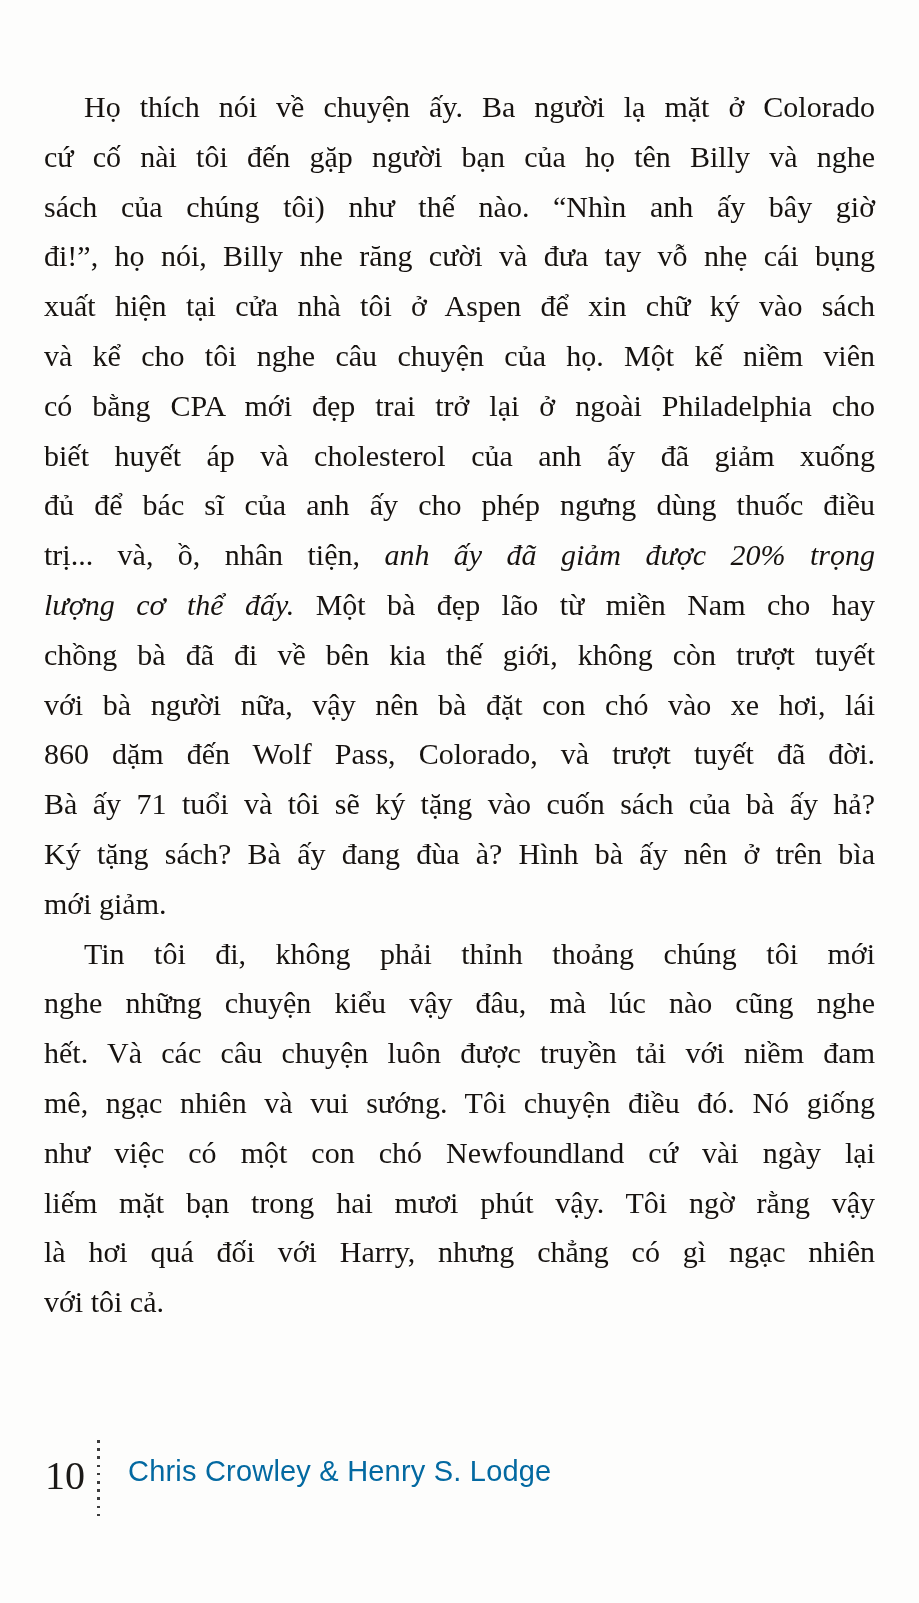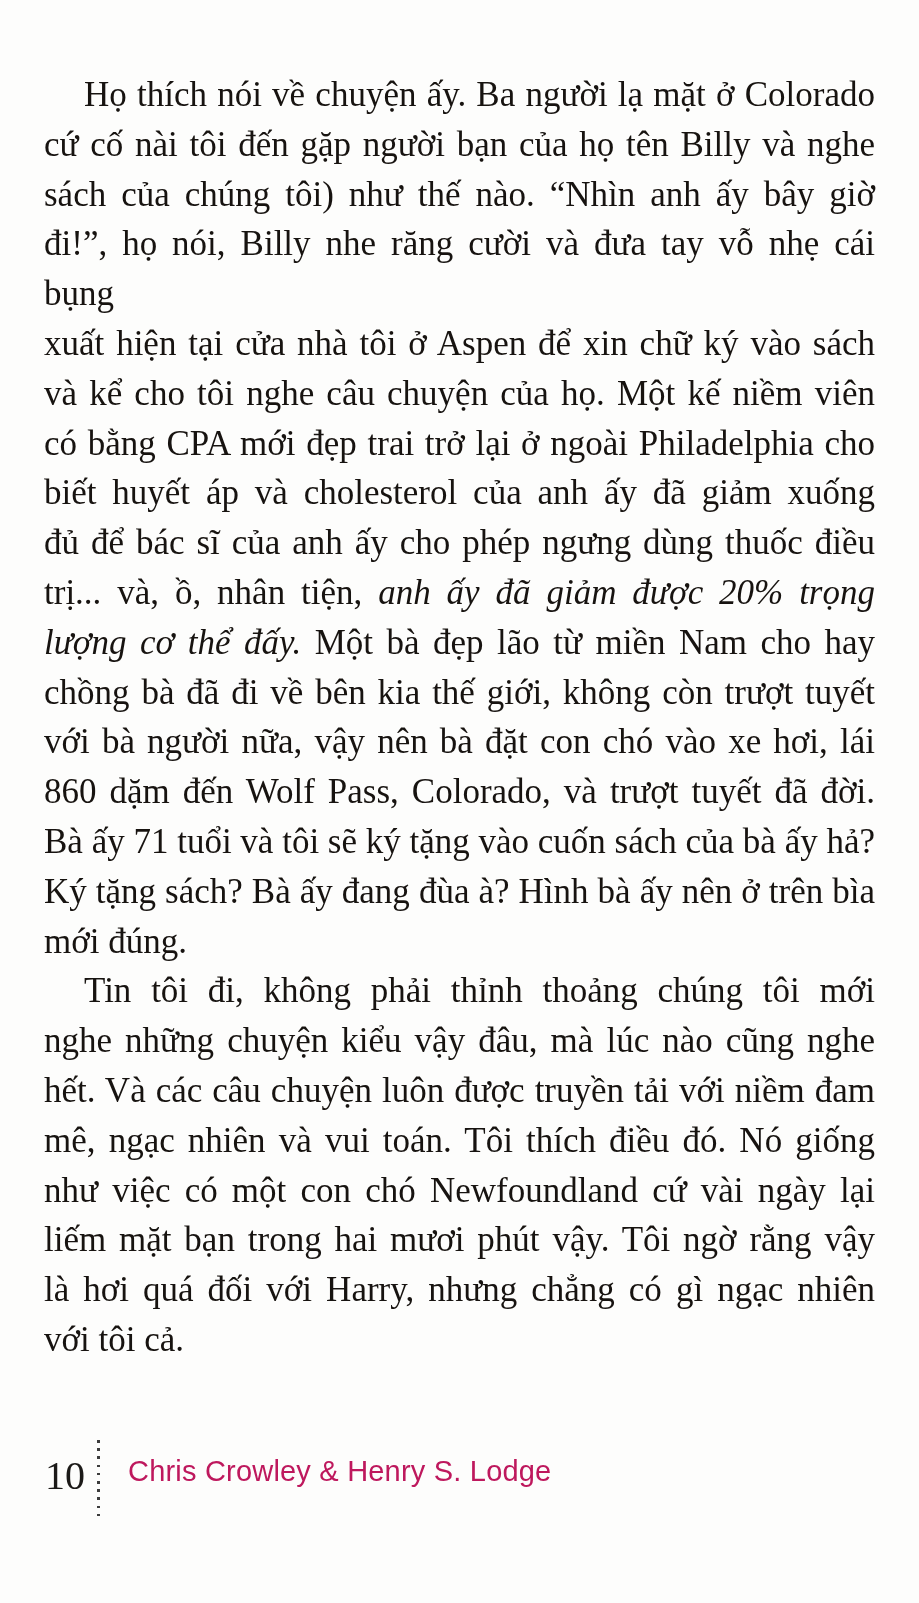--- a/index.html
+++ b/index.html
@@ -6,24 +6,24 @@
   body {
     width: 919px;
     height: 1603px;
     position: relative;
     background: #fdfdfc;
     overflow: hidden;
   }
   #text-block {
     position: absolute;
     left: 44px;
-    top: 70px;
+    top: 82px;
     width: 831px;
     font-family: "Liberation Serif", "DejaVu Serif", serif;
-    font-size: 35px;
+    font-size: 30px;
     line-height: 49.8px;
     color: #171310;
   }
   .line {
     text-align: justify;
     text-align-last: justify;
     white-space: normal;
   }
   .line.last { text-align-last: left; }
   .line.indent { text-indent: 40px; }
@@ -44,21 +44,21 @@
     height: 78px;
     background: repeating-linear-gradient(to bottom, #3c3c3c 0 2.5px, transparent 2.5px 8.2px);
   }
   #running-title {
     position: absolute;
     left: 128px;
     top: 1455px;
     font-family: "Liberation Sans", "DejaVu Sans", sans-serif;
     font-size: 29px;
     font-weight: 500;
-    color: #be185d;
+    color: #0369a1;
     letter-spacing: 0.2px;
   }
 </style>
 </head>
 <body style="background: rgb(253, 253, 252);">
 
 <div id="text-block" style="color: rgb(23, 19, 16);">
     <div class="line indent"><span>Họ thích nói về chuyện ấy. Ba người lạ mặt ở Colorado</span></div>
     <div class="line"><span>cứ cố nài tôi đến gặp người bạn của họ tên Billy và nghe</span></div>
     <div class="line"><span>sách của chúng tôi) như thế nào. “Nhìn anh ấy bây giờ</span></div>
@@ -68,25 +68,25 @@
     <div class="line"><span>có bằng CPA mới đẹp trai trở lại ở ngoài Philadelphia cho</span></div>
     <div class="line"><span>biết huyết áp và cholesterol của anh ấy đã giảm xuống</span></div>
     <div class="line"><span>đủ để bác sĩ của anh ấy cho phép ngưng dùng thuốc điều</span></div>
     <div class="line"><span>trị... và, ồ, nhân tiện, </span><span class="it">anh ấy đã giảm được 20% trọng</span></div>
     <div class="line"><span class="it">lượng cơ thể đấy.</span><span> Một bà đẹp lão từ miền Nam cho hay</span></div>
     <div class="line"><span>chồng bà đã đi về bên kia thế giới, không còn trượt tuyết</span></div>
     <div class="line"><span>với bà người nữa, vậy nên bà đặt con chó vào xe hơi, lái</span></div>
     <div class="line"><span>860 dặm đến Wolf Pass, Colorado, và trượt tuyết đã đời.</span></div>
     <div class="line"><span>Bà ấy 71 tuổi và tôi sẽ ký tặng vào cuốn sách của bà ấy hả?</span></div>
     <div class="line"><span>Ký tặng sách? Bà ấy đang đùa à? Hình bà ấy nên ở trên bìa</span></div>
-    <div class="line last"><span>mới đúng.</span></div>
+    <div class="line last"><span>mới giảm.</span></div>
     <div class="line indent"><span>Tin tôi đi, không phải thỉnh thoảng chúng tôi mới</span></div>
     <div class="line"><span>nghe những chuyện kiểu vậy đâu, mà lúc nào cũng nghe</span></div>
     <div class="line"><span>hết. Và các câu chuyện luôn được truyền tải với niềm đam</span></div>
-    <div class="line"><span>mê, ngạc nhiên và vui toán. Tôi thích điều đó. Nó giống</span></div>
+    <div class="line"><span>mê, ngạc nhiên và vui sướng. Tôi chuyện điều đó. Nó giống</span></div>
     <div class="line"><span>như việc có một con chó Newfoundland cứ vài ngày lại</span></div>
     <div class="line"><span>liếm mặt bạn trong hai mươi phút vậy. Tôi ngờ rằng vậy</span></div>
     <div class="line"><span>là hơi quá đối với Harry, nhưng chẳng có gì ngạc nhiên</span></div>
     <div class="line last"><span>với tôi cả.</span></div>
   </div>
 
 <div id="page-number">10</div>
 <div id="footer-divider"></div>
 <div id="running-title">Chris Crowley &amp; Henry S. Lodge</div>
 

